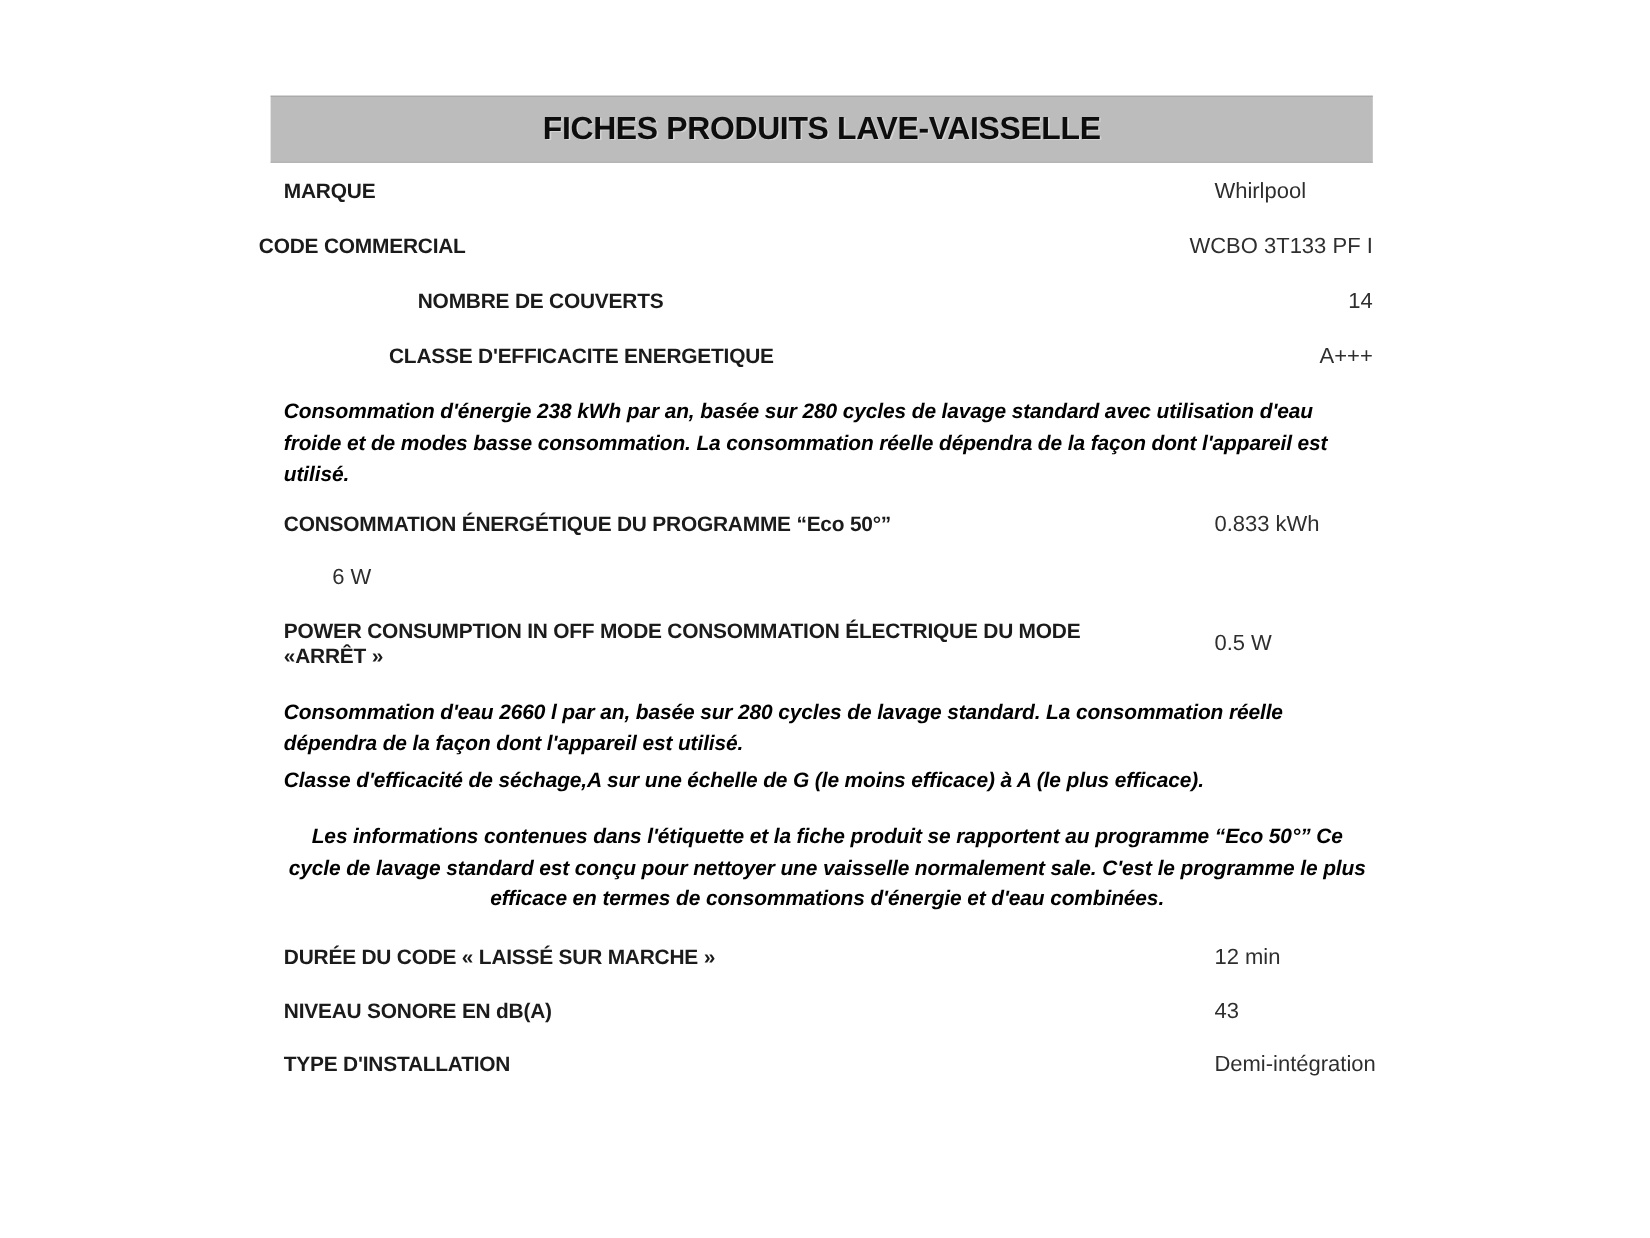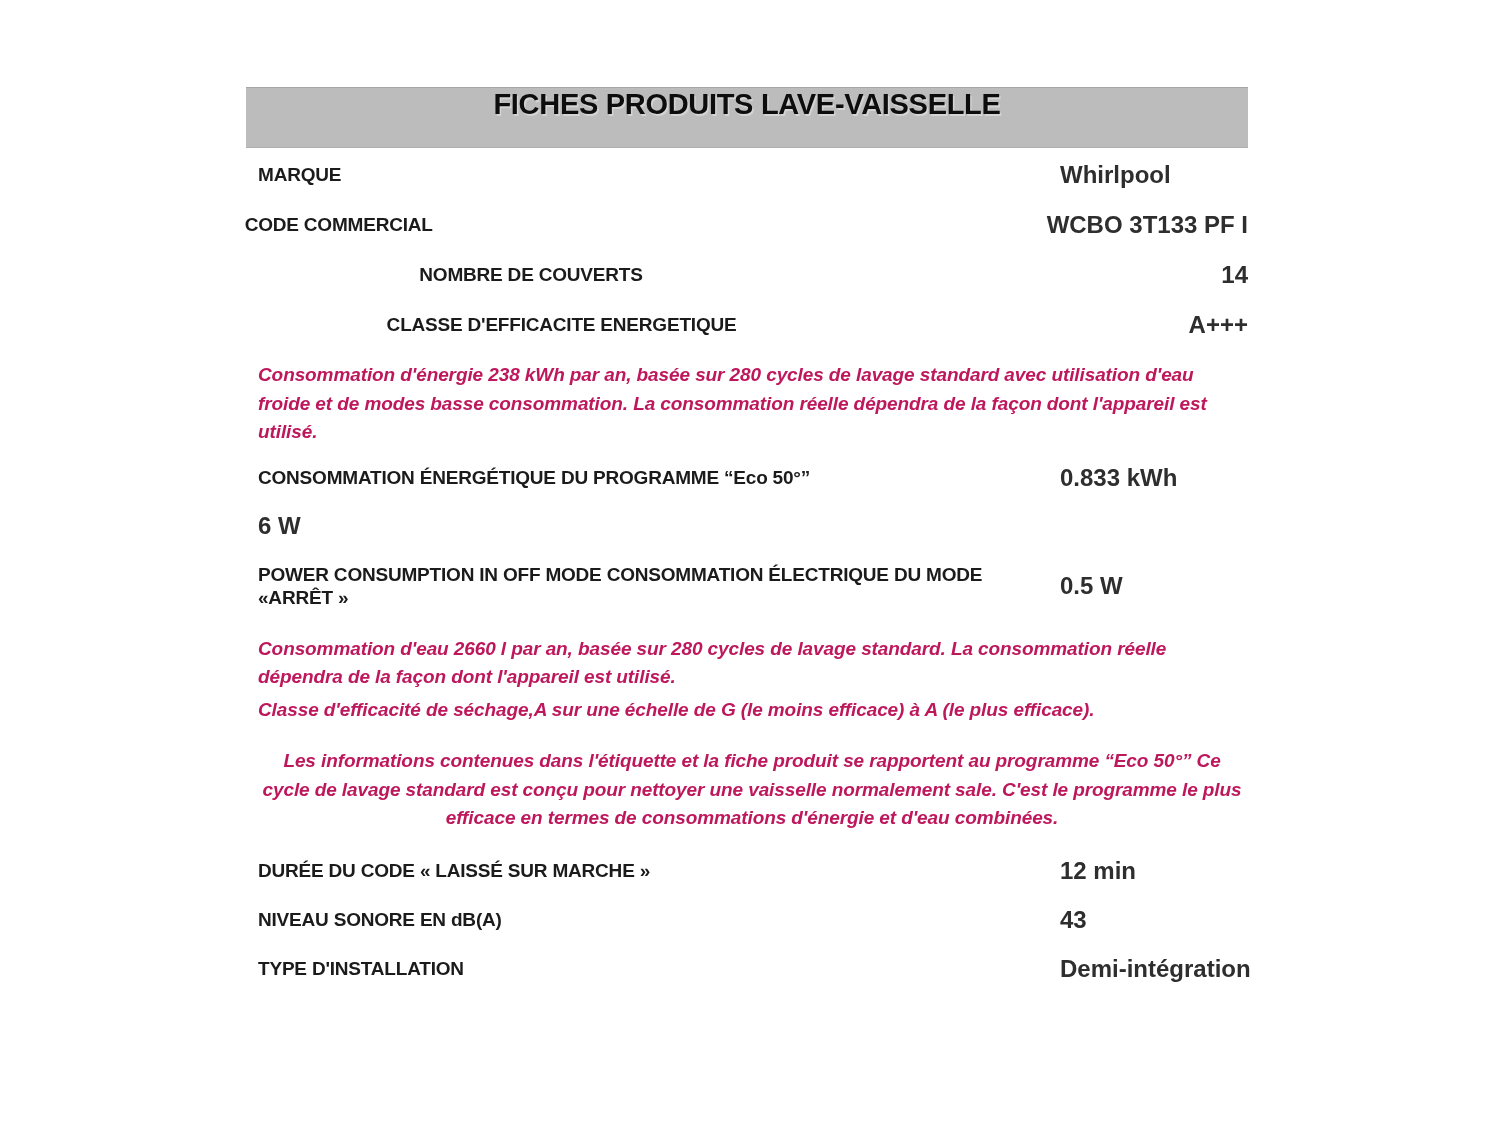--- a/index.html
+++ b/index.html
@@ -22,21 +22,21 @@
     top: 87px;
     width: 1002px;
   }
   .titlebar {
     box-sizing: border-box;
     height: 61px;
     background: #bcbcbc;
     border-top: 1px solid #a6a6a6;
     border-bottom: 1px solid #b0b0b0;
     display: flex;
-    align-items: flex-start;
+    align-items: center;
     justify-content: center;
   }
   .title {
     font-weight: 700;
     font-size: 29px;
     letter-spacing: -0.3px;
     color: #0d0d0d;
     text-shadow: 1.5px 1.5px 0 #d4d4d4;
     white-space: nowrap;
   }
@@ -51,35 +51,36 @@
     flex: 0 0 802px;
     box-sizing: border-box;
     padding-right: 24px;
     font-weight: 700;
     font-size: 19px;
     line-height: 23px;
     letter-spacing: -0.2px;
     color: #1b1b1b;
   }
   .spec-value {
-    font-weight: 700;
-    font-size: 24px;
+    font-weight: 400;
+    font-size: 20px;
     line-height: 23px;
     color: #2e2e2e;
     white-space: nowrap;
+    margin-left: 44px;
   }
   .note {
     max-width: 988px;
     margin: 0;
     font-weight: 700;
     font-style: italic;
     font-size: 19px;
     line-height: 28.5px;
     letter-spacing: -0.1px;
-    color: #be185d;
+    color: #000000;
   }
   
   .mt15 { margin-top: 15px; }
   .mt16 { margin-top: 4px; }
   .mt19 { margin-top: 19px; }
   .mt23 { margin-top: 23px; text-align: center; }
   .mt25 { margin-top: 25px; }
   .mt26 { margin-top: 26px; }
   .mt27 { margin-top: 27px; justify-content: flex-end; }
 </style>

